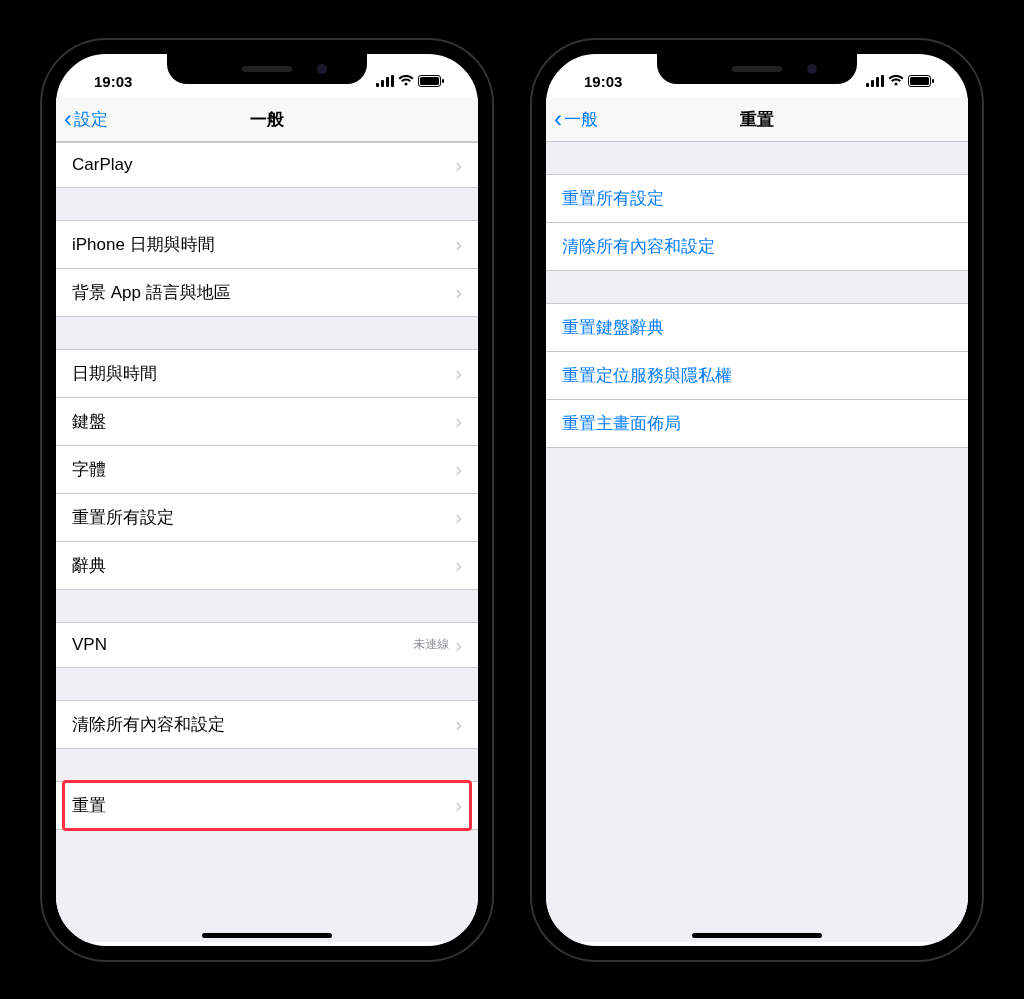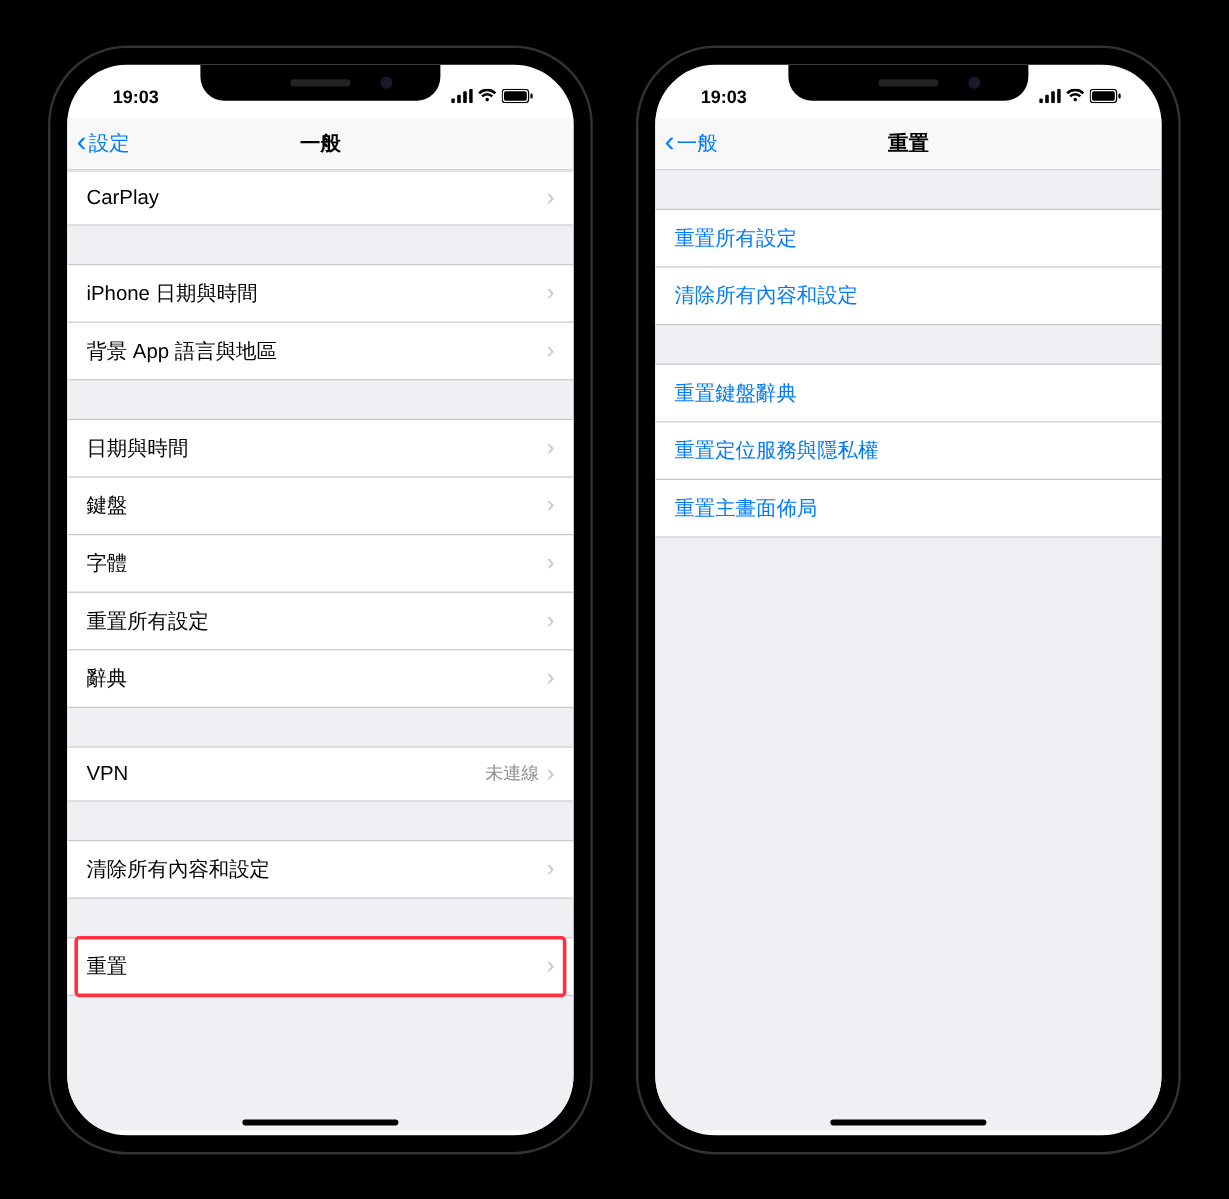--- a/index.html
+++ b/index.html
@@ -114,21 +114,21 @@
   padding: 12px 16px;
   font-size: 17px;
   min-height: 44px;
   position: relative;
 }
 .cell:last-child { border-bottom: 0.5px solid #c8c7cc; }
 .cell-label { color: #000; }
 .cell-blue .cell-label { color: #007aff; }
 .cell-detail {
   color: #8e8e93;
-  font-size: 15px;
+  font-size: 12px;
   margin-right: 6px;
 }
 .disclosure {
   color: #c7c7cc;
   font-size: 20px;
   line-height: 1;
 }
 .cell-right { display: flex; align-items: center; }
 .highlight {
   position: absolute;

